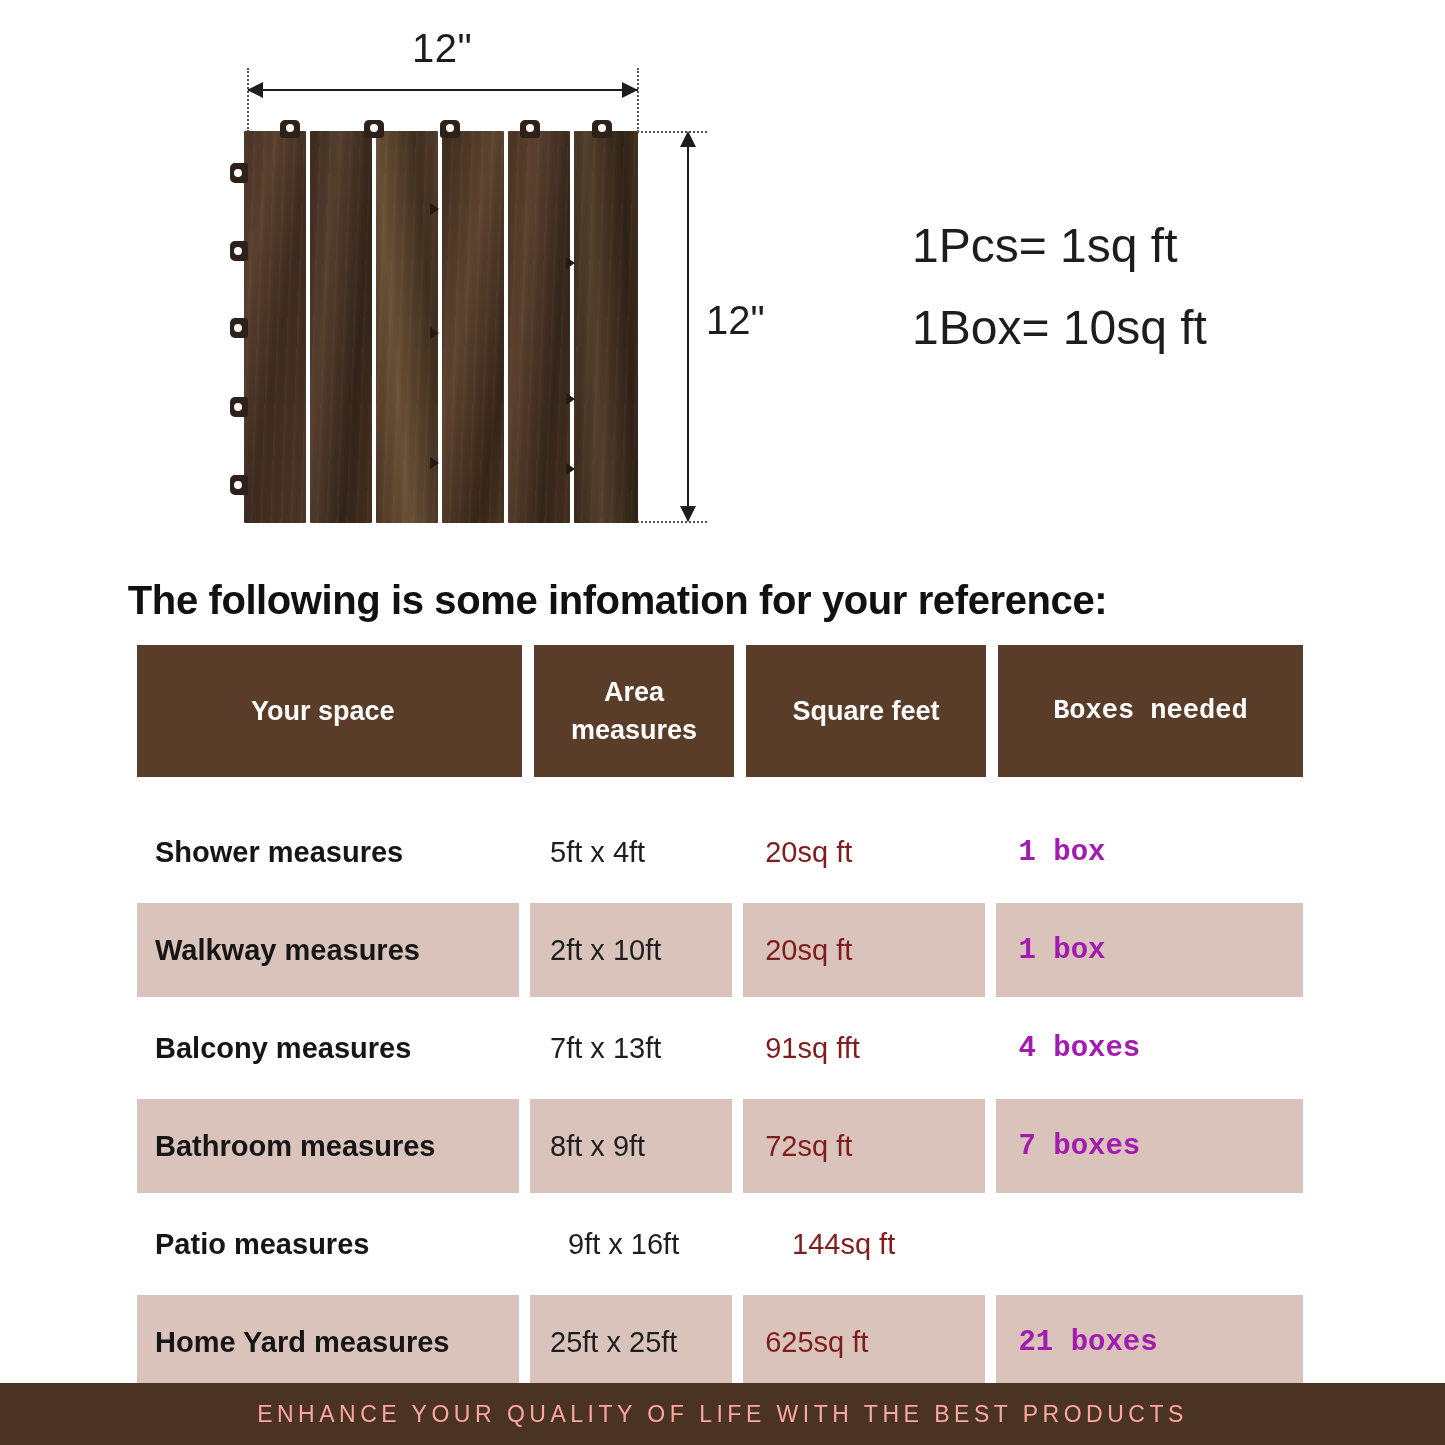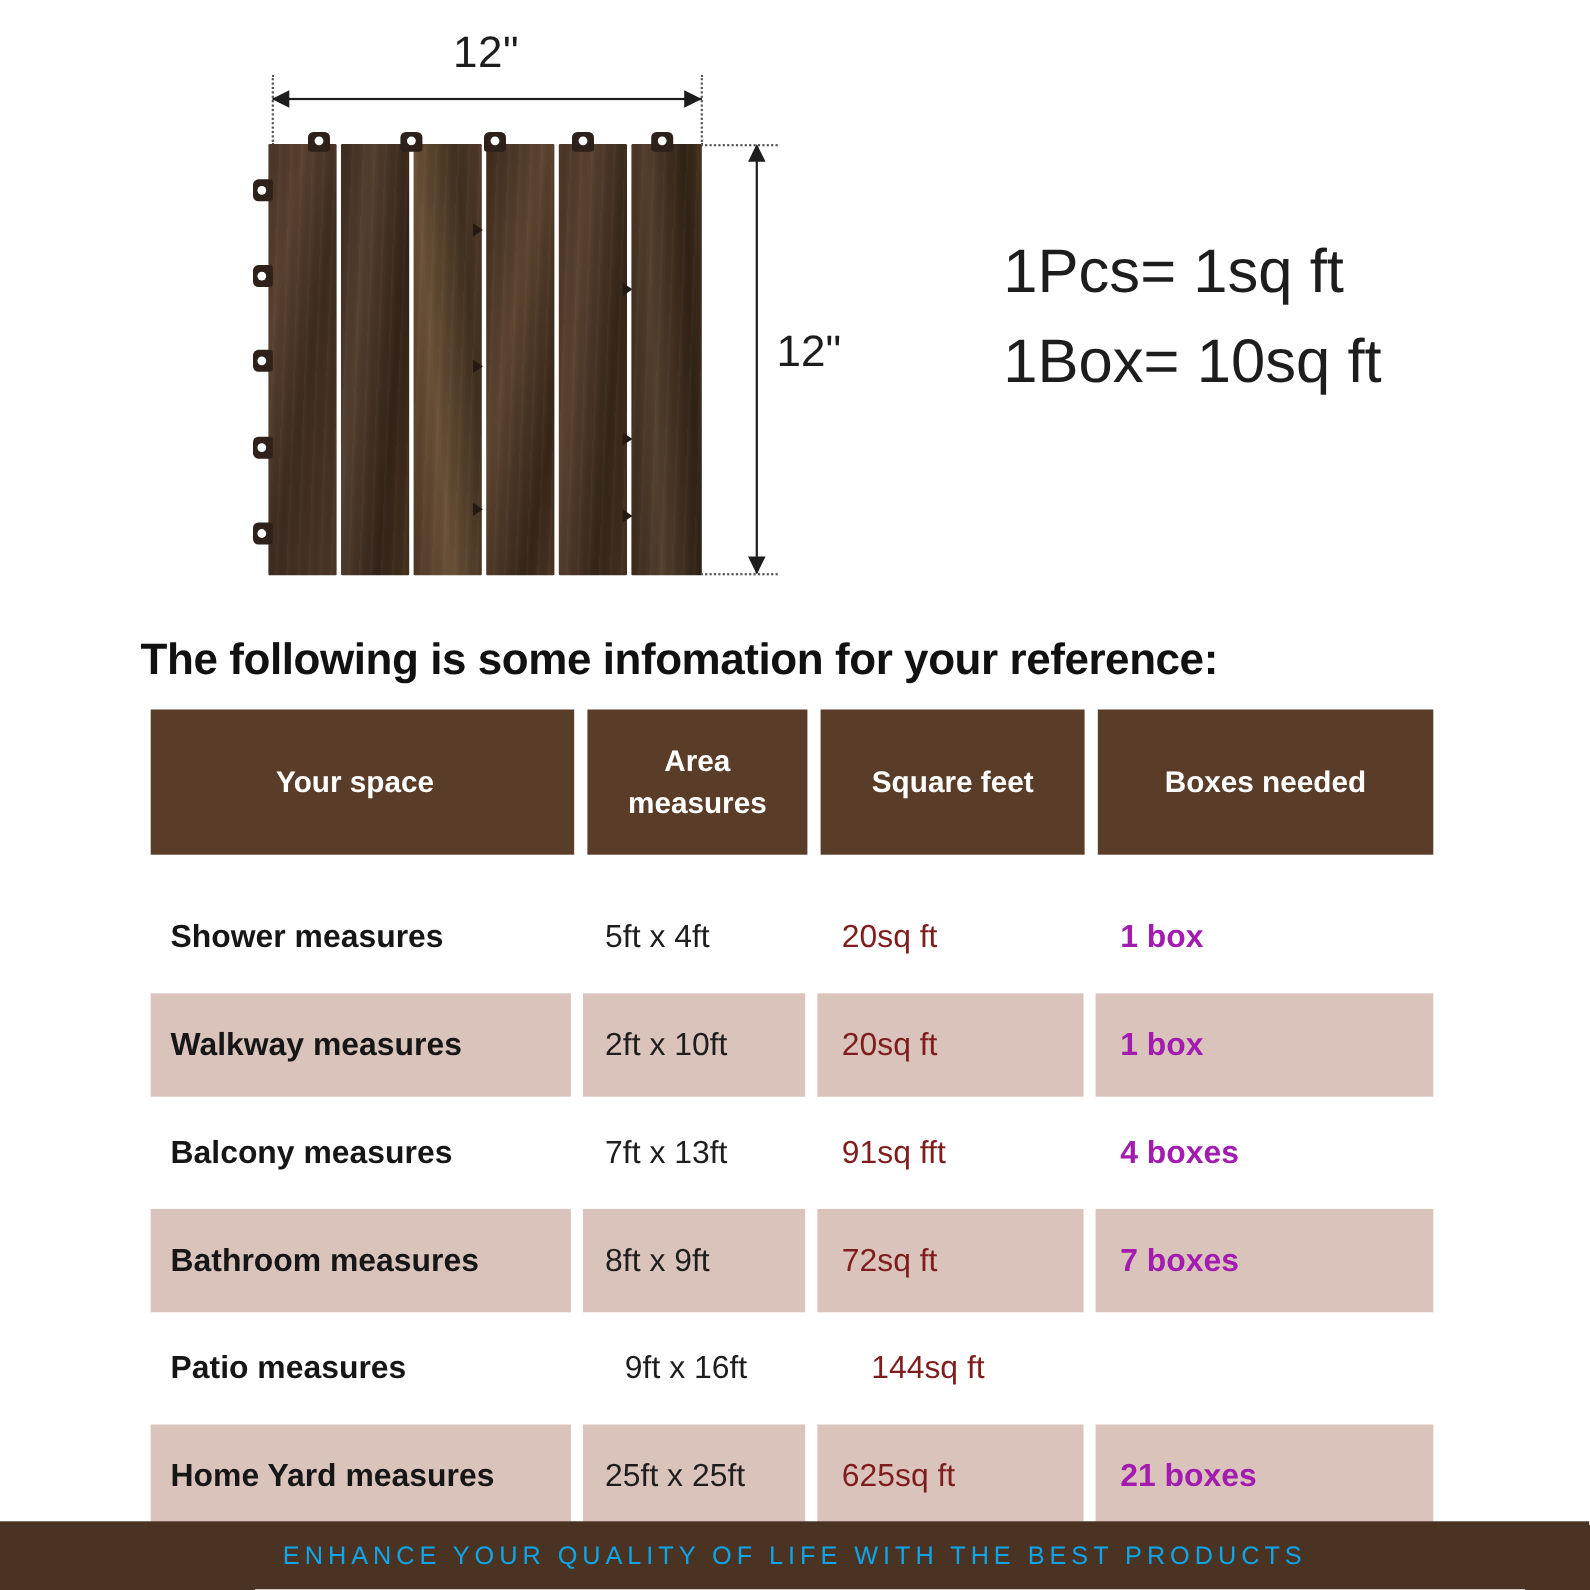--- a/index.html
+++ b/index.html
@@ -170,21 +170,21 @@
     border-top: 6px solid transparent;
     border-bottom: 6px solid transparent;
     border-left: 9px solid #241a13;
   }
 
   
   .info-block {
     position: absolute;
     left: 912px;
     top: 205px;
-    font-size: 56px;
+    font-size: 48px;
     line-height: 82px;
     color: #1d1d1d;
     font-weight: 400;
   }
 
   
   .heading {
     position: absolute;
     left: 0;
     top: 578px;
@@ -209,21 +209,21 @@
   }
   .cell {
     box-sizing: border-box;
     display: flex;
     align-items: center;
     padding: 0 16px;
   }
   .c0 { width: 399px; }
   .c1 { width: 210px; }
   .c2 { width: 252px; }
-  .c3 { width: 320px; }
+  .c3 { width: 320px; font-family: Liberation Mono, monospace; }
   .gap { width: 12px; }
 
   .head .cell {
     background: #5a3d28;
     color: #ffffff;
     font-weight: bold;
     font-size: 27px;
     height: 132px;
     justify-content: center;
     text-align: center;
@@ -248,21 +248,21 @@
     left: 0;
     bottom: 0;
     width: 1445px;
     height: 62px;
     background: #4a3323;
     display: flex;
     align-items: center;
     justify-content: center;
   }
   .footer-text {
-    color: #0ea5e9;
+    color: #fca5a5;
     font-size: 23px;
     letter-spacing: 4.5px;
   }
 </style>
 </head>
 <body>
 
 <div class="diagram">
 
   <div class="dim-top-label">12"</div>

